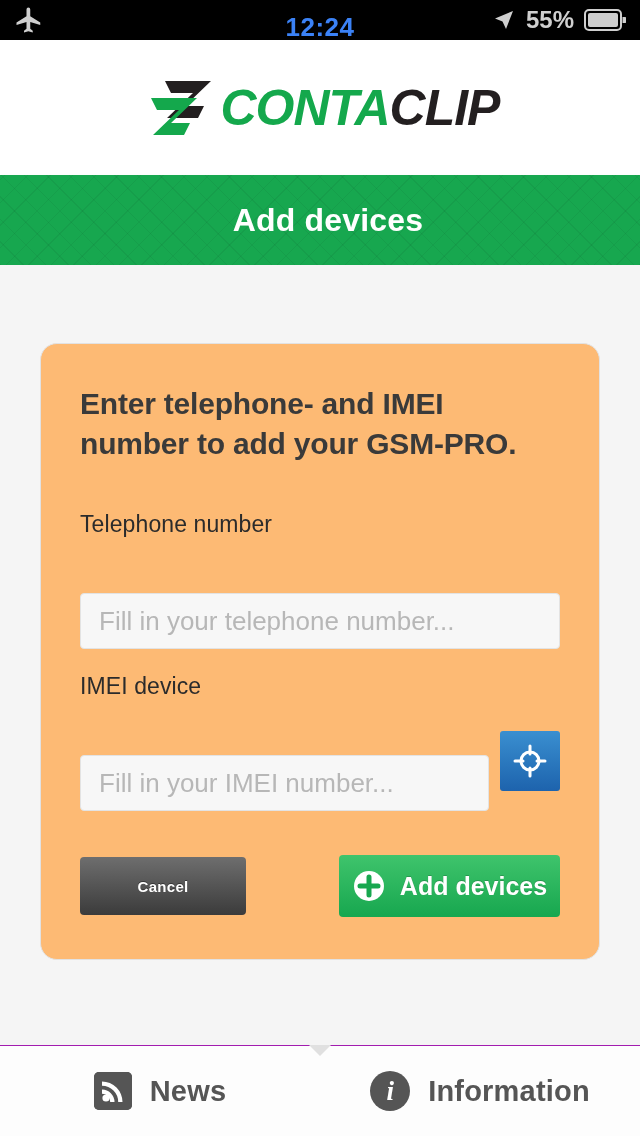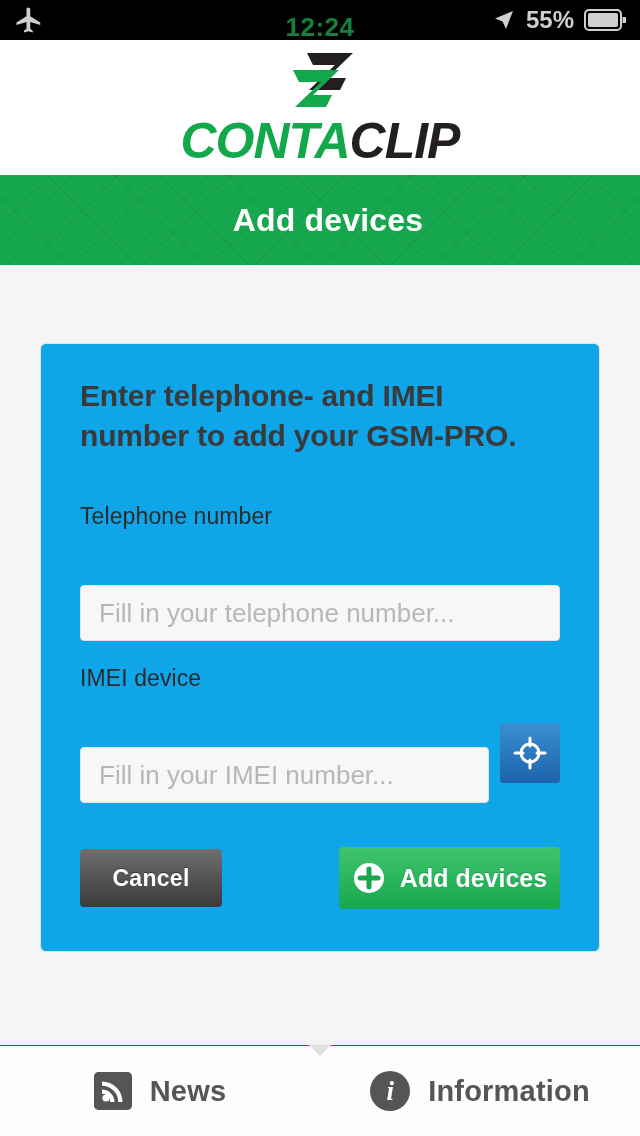--- a/index.html
+++ b/index.html
@@ -12,30 +12,30 @@
   .phone { position:relative; width:640px; height:1136px; background:#f4f4f4; }
 
   
   .statusbar {
     position:absolute; top:0; left:0; width:640px; height:40px;
     background:#000; display:flex; align-items:center; padding:0 14px;
   }
   .sb-left { display:flex; align-items:center; flex:1; }
   .sb-center { flex:0 0 auto; display:flex; align-items:center; justify-content:center; }
   .sb-right { flex:1; display:flex; align-items:center; justify-content:flex-end; gap:10px; }
-  .sb-time { color:#15803d; font-size:26px; font-weight:bold; letter-spacing:.5px;margin-top:15px; }
+  .sb-time { color:#3b82f6; font-size:26px; font-weight:bold; letter-spacing:.5px;margin-top:15px; }
   .sb-batt-text { color:#cfcfcf; font-size:24px; font-weight:bold; }
   .icon-svg { display:block; }
 
   
   .logoband {
     position:absolute; top:40px; left:0; width:640px; height:135px;
     background:#ffffff; display:flex; align-items:center; justify-content:center;
   }
-  .logo { display:flex; align-items:center; gap:6px;flex-direction:column; }
+  .logo { display:flex; align-items:center; gap:6px; }
   .logo-mark { width:74px; height:60px; }
   .logo-text {
     font-size:50px; font-weight:bold; font-style:italic;
     letter-spacing:-1px; line-height:1;
   }
   .logo-conta { color:#14a84c; }
   .logo-clip { color:#231f20; }
 
   
   .titlebar {
@@ -50,22 +50,22 @@
   }
   .titlebar h1 { color:#fff; font-size:32px; font-weight:bold; letter-spacing:.2px; }
 
   
   .content {
     position:absolute; top:265px; left:0; width:640px; height:775px;
     background:#f5f5f5;
   }
   .card {
     position:absolute; top:78px; left:40px; width:560px;
-    background:#0ea5e9; border:1px solid #e2e2e2; border-radius:6px;
-    padding:32px 39px 42px 39px;
+    background:#fdba74; border:1px solid #e2e2e2; border-radius:17px;
+    padding:40px 39px 42px 39px;
   }
   .card h2 {
     font-size:30px; font-weight:bold; color:#3a3a3a; line-height:1.32;
     letter-spacing:-.2px; margin-bottom:48px;
   }
   .field-label {
     font-size:23px; color:#2b2b2b; margin-bottom:11px; letter-spacing:.1px;
   }
   .input {
     width:100%; height:56px; background:#f7f7f7;
@@ -84,21 +84,21 @@
     display:flex; align-items:center; justify-content:center; cursor:pointer;
   }
 
   .btn-row { display:flex; align-items:center; margin-top:44px; }
   .btn {
     border:0; border-radius:4px; cursor:pointer; color:#fff;
     font-family:"Liberation Sans", sans-serif; font-weight:bold;
     display:flex; align-items:center; justify-content:center;
   }
   .btn-cancel {
-    width:142px; height:58px; font-size:23px; letter-spacing:.3px;
+    width:166px; height:58px; font-size:15px; letter-spacing:.3px;
     background:linear-gradient(180deg,#6e6e6e 0%,#3b3b3b 100%);
     text-shadow:0 -1px 0 rgba(0,0,0,.4);
   }
   .btn-add {
     margin-left:auto; width:221px; height:62px; font-size:25px; gap:14px;
     background:linear-gradient(180deg,#3fc46c 0%,#17a74f 100%);
     text-shadow:0 -1px 0 rgba(0,0,0,.18);
   }
 
   

